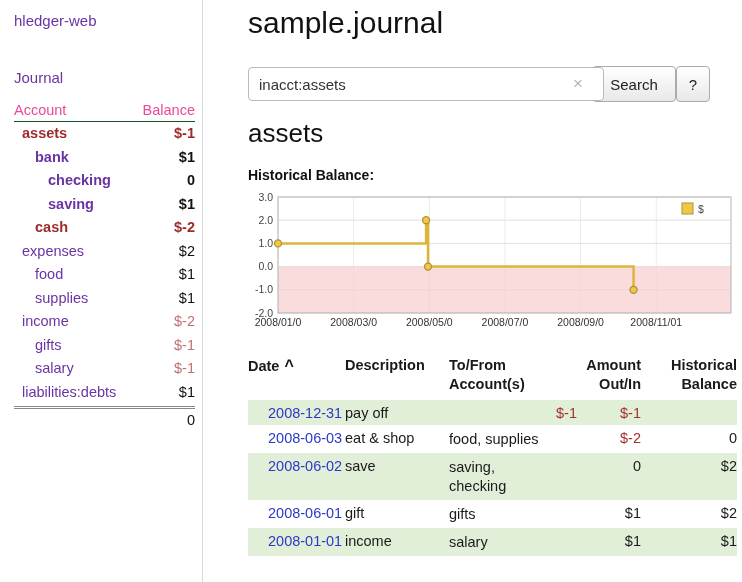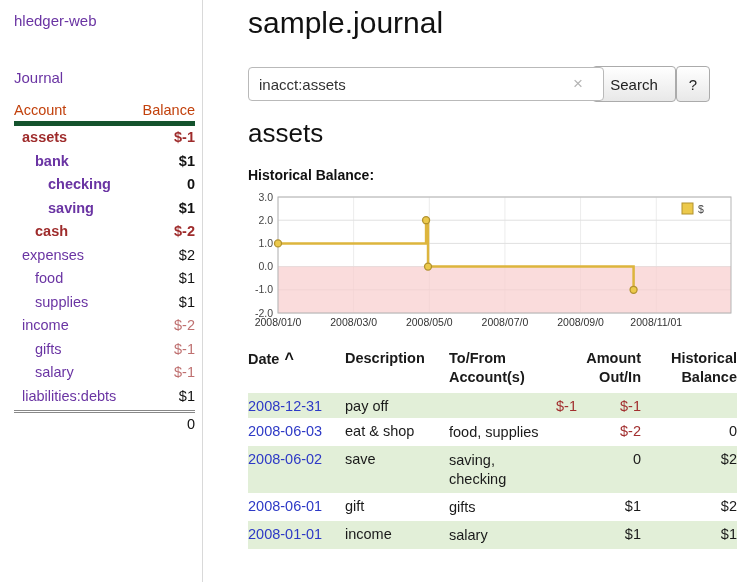--- a/index.html
+++ b/index.html
@@ -12,21 +12,21 @@
 
   
   .sidebar {
     position:absolute; left:0; top:0; width:203px; height:582px;
     border-right:1px solid #d9d9d9; padding:12px 7px 0 14px;
   }
   .brand { display:block; color:#6a34a3; font-size:15px; }
   .journal-link { display:block; color:#6a34a3; font-size:15px; margin-top:40px; }
   .acct-header {
     display:flex; justify-content:space-between; margin-top:16px;
-    font-size:14.5px; color:#c2410c; padding-bottom:3px; border-bottom:5px solid #14532d;
+    font-size:14.5px; color:#ec4899; padding-bottom:3px; border-bottom:1px solid #14532d;
   }
   .acct-row { display:flex; justify-content:space-between; align-items:baseline;
     height:23.5px; line-height:23.5px; font-size:14.5px; }
   .acct-name { color:#6a34a3; }
   .acct-bal { color:#111; }
   .lvl0 { padding-left:8px; }
   .lvl1 { padding-left:21px; }
   .lvl2 { padding-left:34px; }
   .bold { font-weight:700; }
   .red  { color:#9e2b2b !important; }
@@ -60,30 +60,30 @@
 
   h2.acct-heading { font-size:26px; font-weight:500; color:#111; margin-top:16px; }
   .chart-label { margin-top:18px; font-size:14px; font-weight:700; color:#111; }
 
   .chart-wrap { margin-top:8px; }
   svg text { font-family:"Liberation Sans", sans-serif; }
   .xtick { font-size:10.5px; fill:#333; }
   .ytick { font-size:10.5px; fill:#444; }
 
   
-  .register { margin-top:7px; width:489px; font-size:14.5px; }
+  .register { margin-top:14px; width:489px; font-size:14.5px; }
   .reg-row {
     display:grid; grid-template-columns:97px 104px 128px 64px 96px;
     align-items:start; padding:5px 0 4px 0;
   }
   .reg-head { font-weight:700; padding-bottom:6px; }
   .reg-head .c { line-height:19px; }
   .c-right { text-align:right; }
   .green { background:#e2efd8; }
-  .date-link { color:#2d39c6; }
+  .date-link { color:#2d39c6;padding-left:20px; }
   .neg { color:#a22f2f; }
   .accounts-cell { max-width:104px; line-height:19px; }
   .sort-caret { font-weight:700; font-size:16px; margin-left:5px; color:#111; }
 </style>
 </head>
 <body>
 
 <div class="sidebar">
   <a class="brand">hledger-web</a>
   <a class="journal-link">Journal</a>

